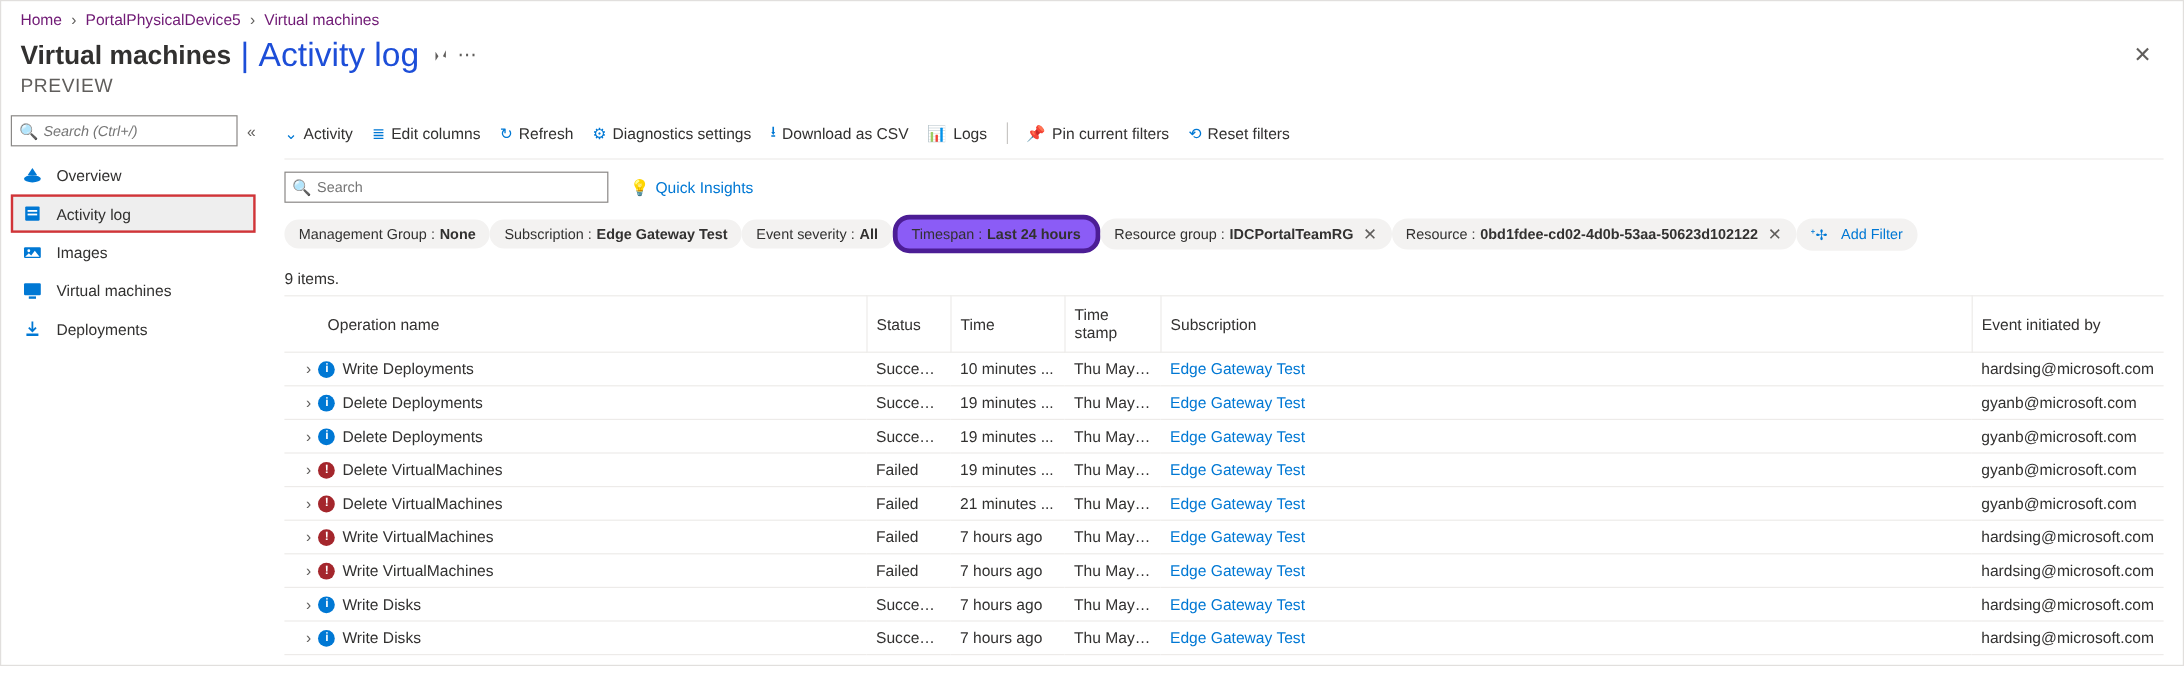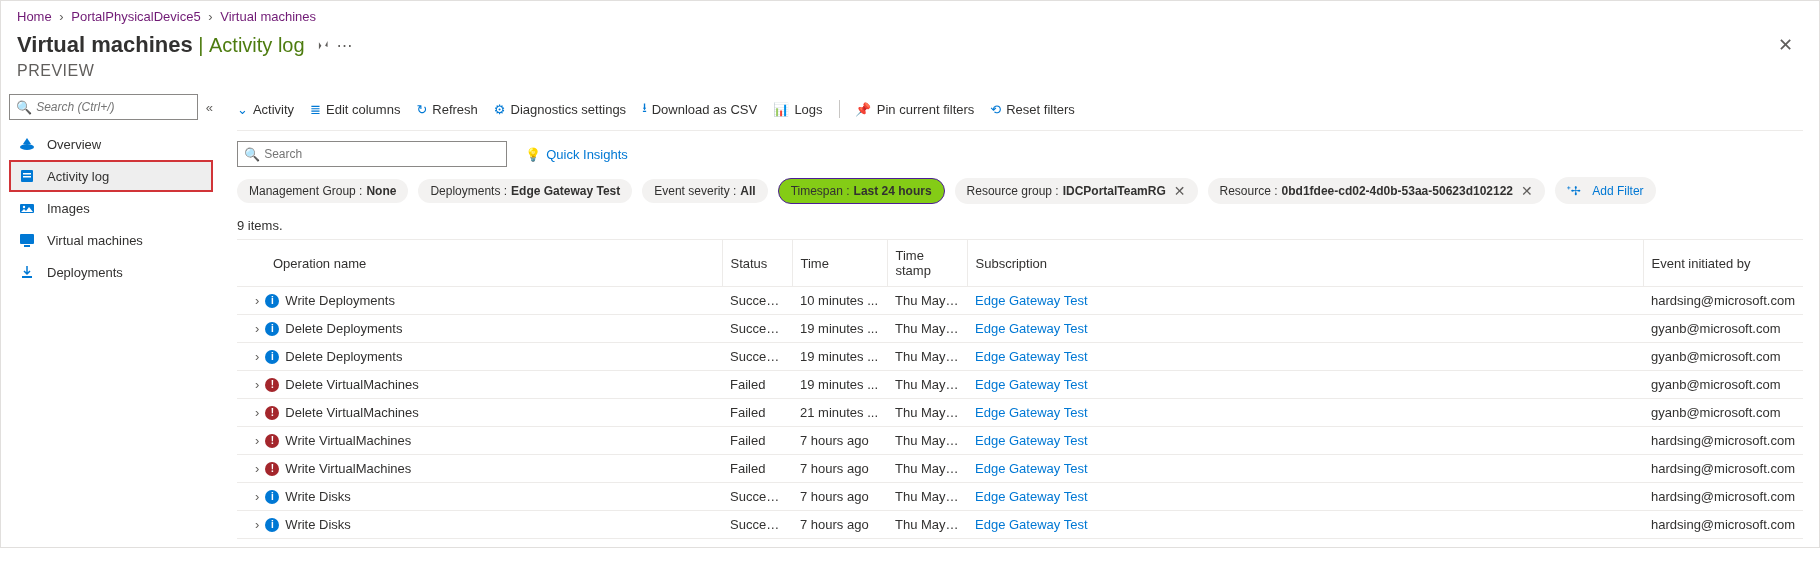--- a/index.html
+++ b/index.html
@@ -2,21 +2,21 @@
 <html><head>
 <meta charset="utf-8">
 <style>
   * { box-sizing: border-box; margin: 0; padding: 0; }
   body { font-family: "Segoe UI", -apple-system, sans-serif; font-size: 13px; color: #323130; background: #fff; width: 1820px; border: 1px solid #e1dfdd; overflow: hidden; }
   .breadcrumb { padding: 8px 16px 4px; font-size: 13px; }
   .breadcrumb a { color: #701a75; text-decoration: none; cursor: pointer; }
   .breadcrumb .sep { color: #605e5c; margin: 0 4px; }
   .header { padding: 2px 16px 2px; display: flex; align-items: center; }
   .page-title { font-size: 22px; font-weight: 600; }
-  .page-subtitle { font-size: 20px; font-weight: 400; color: #4d7c0f; }
+  .page-subtitle { font-size: 28px; font-weight: 400; color: #1d4ed8; }
   .pin { margin-left: 10px; cursor: pointer; }
   .more { margin-left: 8px; color: #605e5c; cursor: pointer; font-size: 16px; }
   .close { margin-left: auto; font-size: 18px; color: #605e5c; cursor: pointer; padding: 4px 10px; }
   .preview { padding: 0 16px 10px; font-size: 16px; color: #605e5c; letter-spacing: 0.5px; }
   .body { display: flex; }
   .sidebar { width: 220px; flex-shrink: 0; padding: 4px 8px; }
   .search-wrap { display: flex; align-items: center; gap: 8px; margin-bottom: 8px; }
   .searchbox { flex: 1; border: 1px solid #8a8886; height: 26px; display: flex; align-items: center; padding: 0 6px; }
   .searchbox .ico { color: #605e5c; margin-right: 4px; }
   .searchbox input { border: none; outline: none; font-size: 12px; width: 100%; font-style: italic; color: #ef4444; }
@@ -25,23 +25,23 @@
   .nav-item.active { background: #eee; border: 2px solid #d13438; }
   .nav-item .ico { width: 16px; height: 16px; display: inline-flex; align-items: center; justify-content: center; }
   .main { flex: 1; padding: 4px 16px 8px 16px; min-width: 0; }
   .toolbar { display: flex; align-items: center; gap: 16px; padding: 4px 0 10px; border-bottom: 1px solid #edebe9; font-size: 13px; }
   .toolbar .tb-item { display: flex; align-items: center; gap: 5px; cursor: pointer; color: #323130; }
   .toolbar .tb-sep { width: 1px; height: 18px; background: #c8c6c4; }
   .row2 { display: flex; align-items: center; gap: 18px; padding: 10px 0 8px; }
   .mainsearch { width: 270px; border: 1px solid #8a8886; height: 26px; display: flex; align-items: center; padding: 0 6px; }
   .mainsearch input { border: none; outline: none; font-size: 12px; width: 100%; color: #605e5c; }
   .qi { color: #0078d4; display: flex; align-items: center; gap: 5px; cursor: pointer; }
-  .filters { display: flex; flex-wrap: wrap; gap: 10px; padding: 2px 0 10px; align-items: center; }
+  .filters { display: flex; flex-wrap: wrap; padding: 2px 0 10px; align-items: center; }
   .pill { background: #f3f2f1; border-radius: 14px; padding: 5px 12px; font-size: 12px; cursor: pointer; display: inline-flex; align-items: center; gap: 4px; }
-  .pill.selected { background: #84cc16; border: 1px solid #4c1d95; }
+  .pill.selected { background: #8b5cf6; border: 4px solid #4c1d95; }
   .pill strong { font-weight: 600; }
   .pill .x { margin-left: 4px; font-size: 14px; color: #605e5c; cursor: pointer; }
   .addfilter { color: #0078d4; }
   .count { padding: 4px 0 6px; font-size: 13px; }
   .table { width: 100%; border-collapse: collapse; table-layout: fixed; }
   .table th { text-align: left; font-weight: 400; font-size: 13px; padding: 8px 8px; border-bottom: 1px solid #edebe9; border-top: 1px solid #edebe9; border-right: 1px solid #edebe9; color: #323130; }
   .table th:last-child { border-right: none; }
   .table td { padding: 6px 8px; border-bottom: 1px solid #edebe9; font-size: 13px; white-space: nowrap; overflow: hidden; text-overflow: ellipsis; }
   .op-cell { display: flex; align-items: center; gap: 6px; padding-left: 10px; }
   .chev { color: #605e5c; cursor: pointer; }
@@ -177,21 +177,21 @@
         <span>Quick Insights</span>
       </div>
     </div>
 
     <div class="filters">
       <div class="pill">
           <span>Management Group : </span>
           <strong>None</strong>
         </div>
       <div class="pill">
-          <span>Deployments : </span>
+          <span>Subscription : </span>
           <strong>Edge Gateway Test</strong>
         </div>
       <div class="pill">
           <span>Event severity : </span>
           <strong>All</strong>
         </div>
       <div class="pill selected">
           <span>Timespan : </span>
           <strong>Last 24 hours</strong>
         </div>

